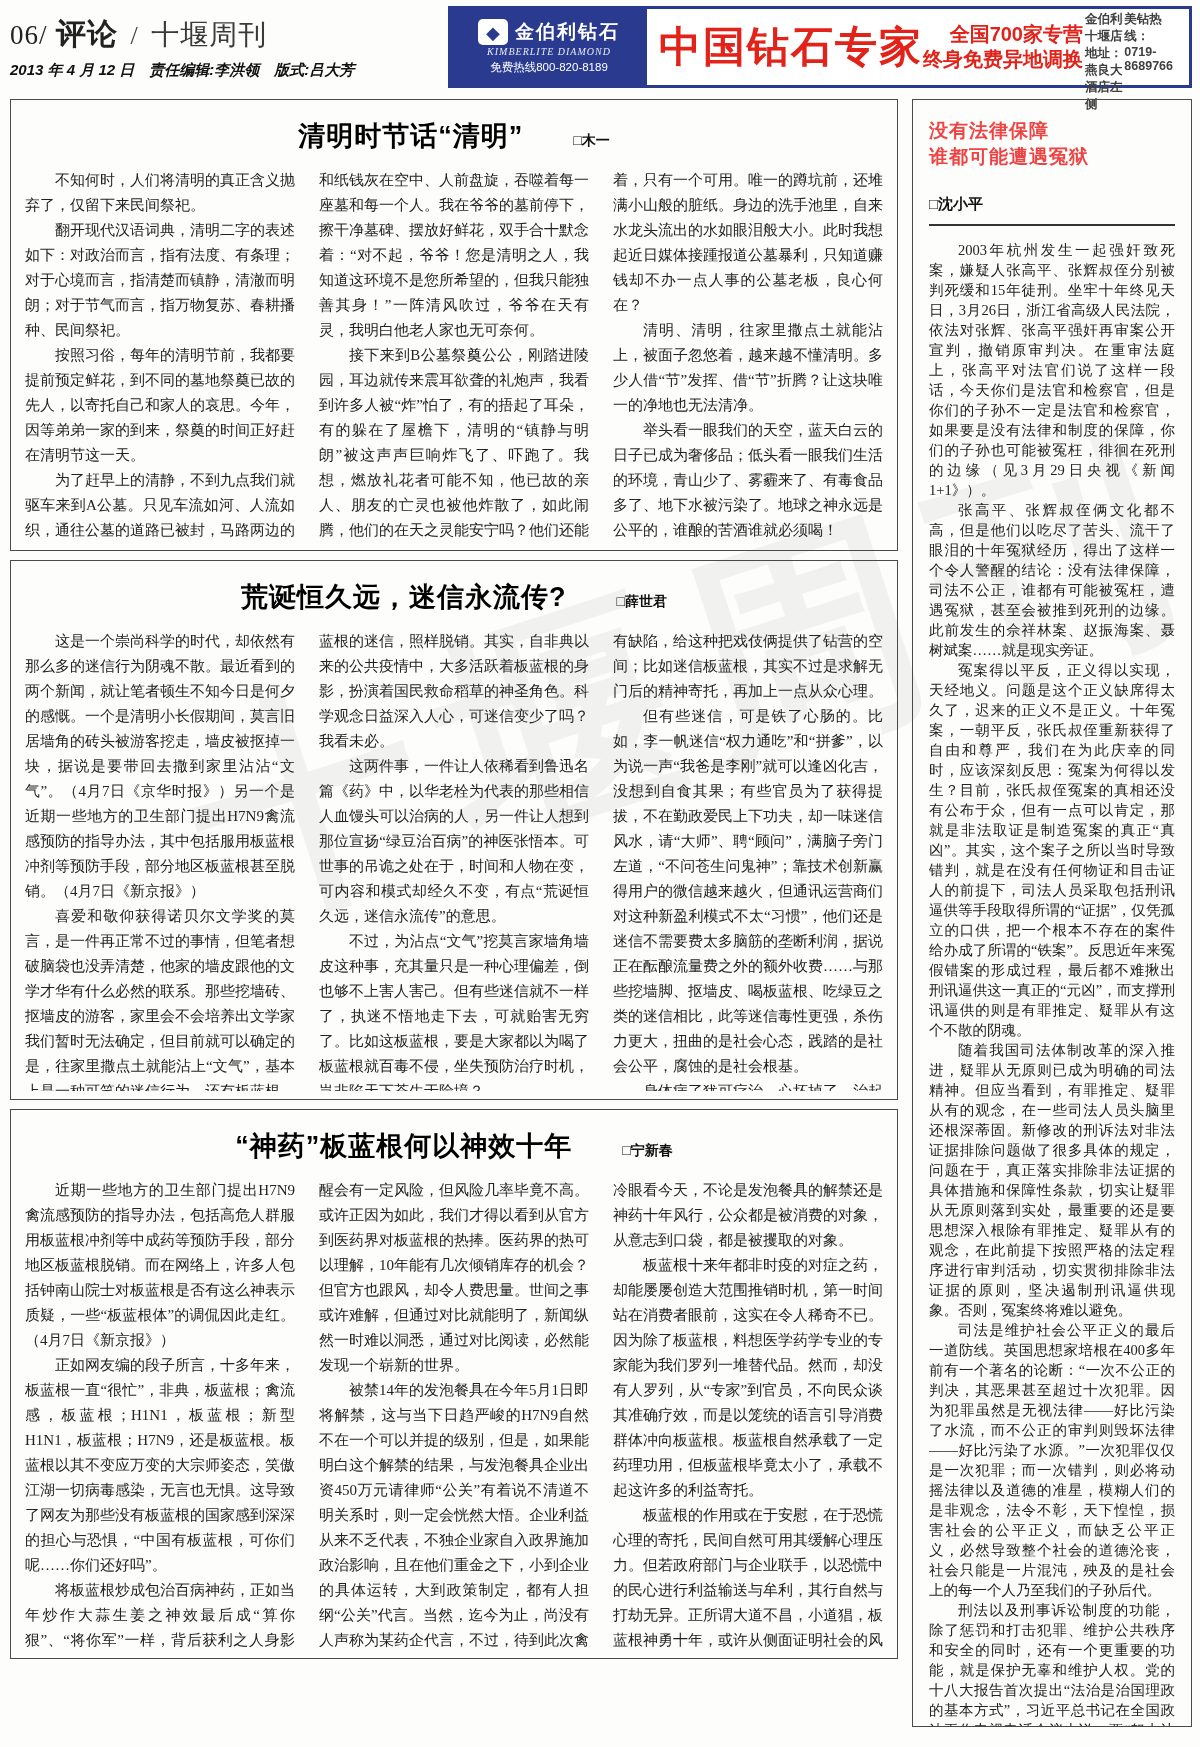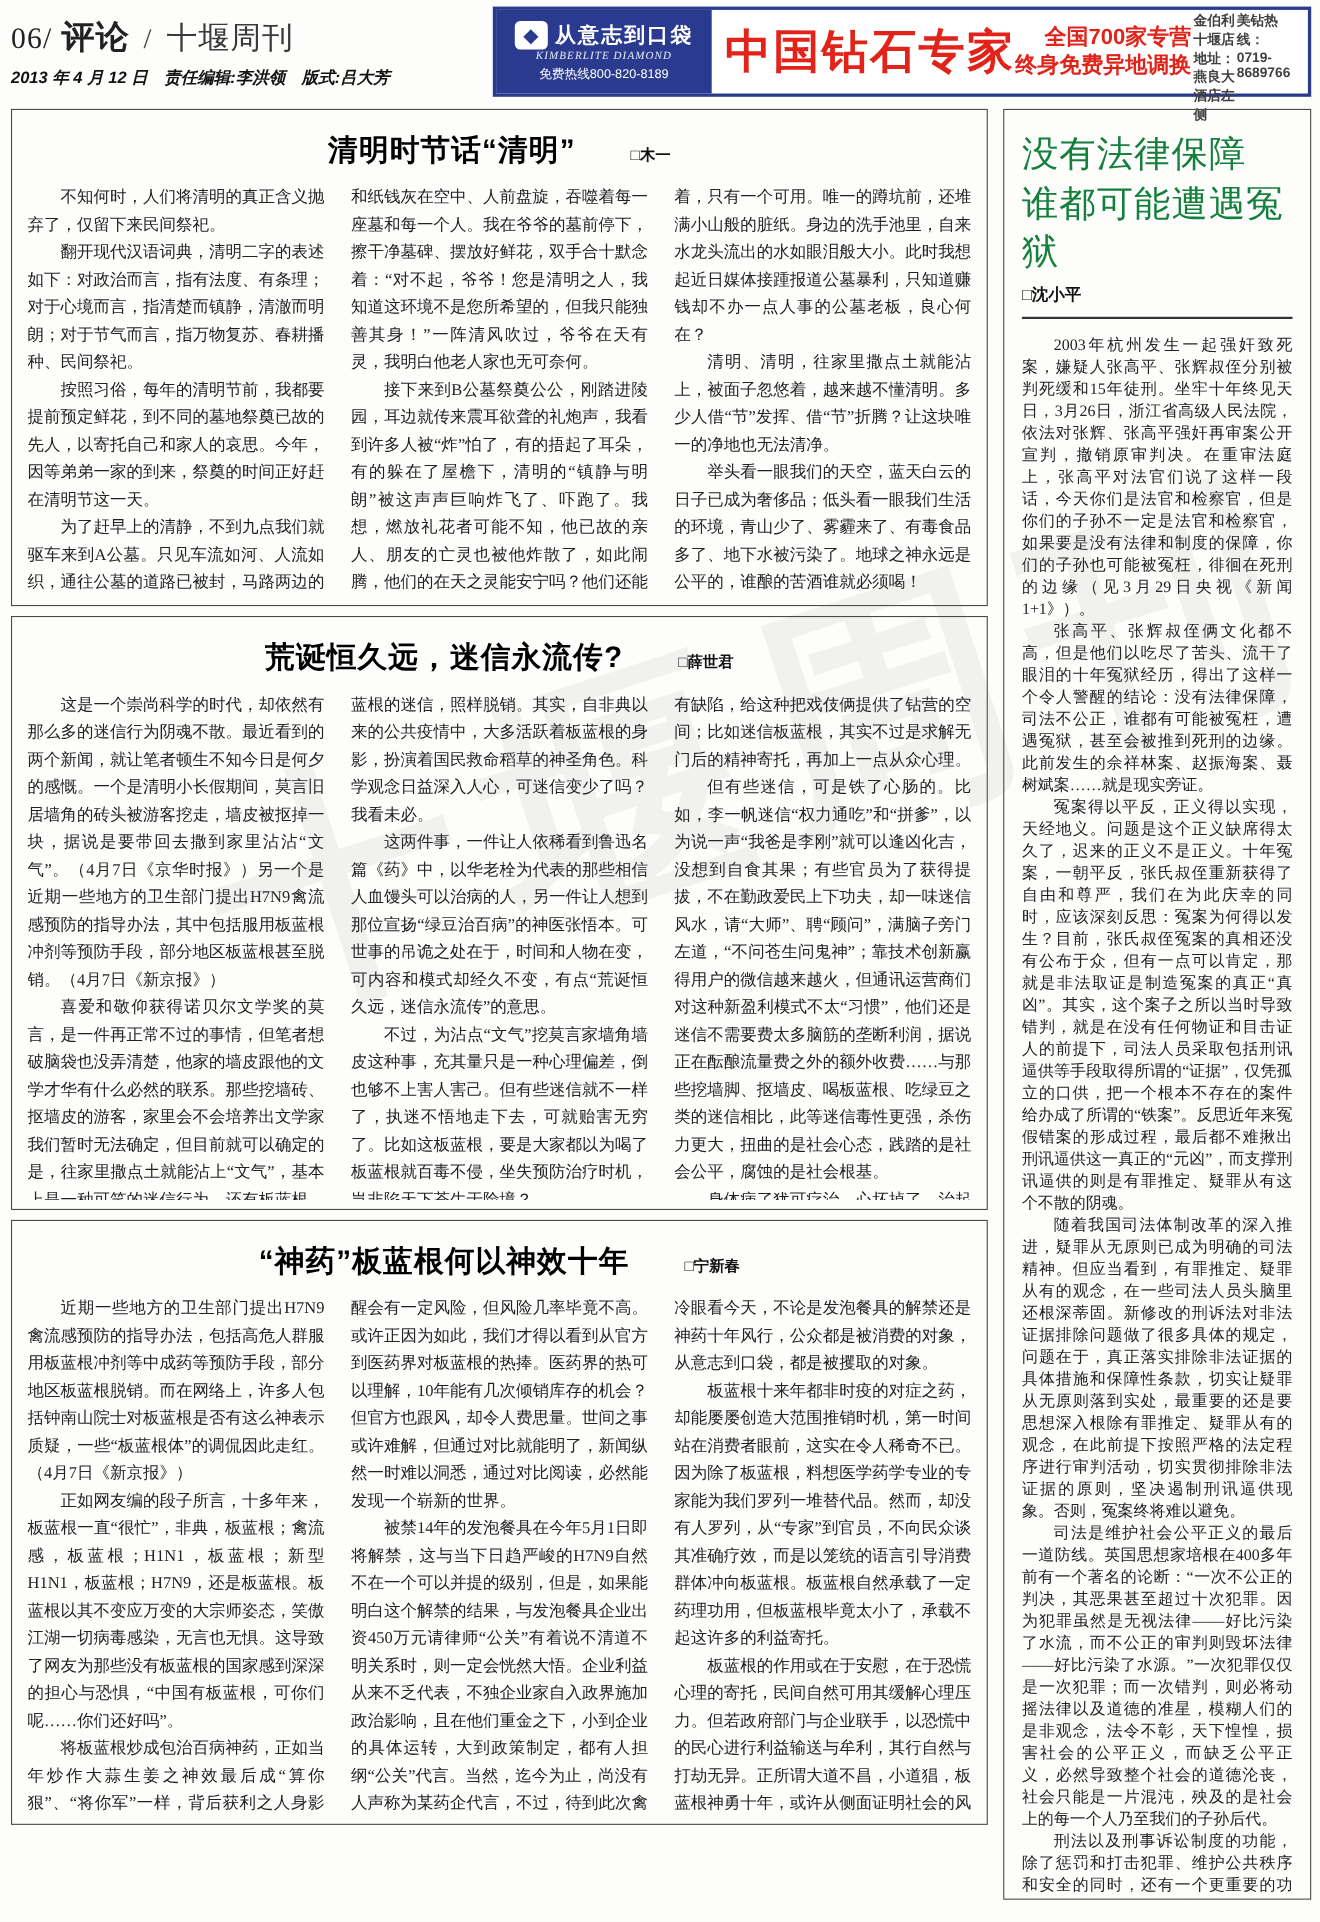--- a/index.html
+++ b/index.html
@@ -39,22 +39,22 @@
   .article-head { text-align:center; margin:8px 0 14px; }
   .article-head h2 { display:inline; font-family:"Liberation Sans","DejaVu Sans",sans-serif; font-size:27px; font-weight:bold; color:#000; letter-spacing:1px; }
   .article-head .author { display:inline-block; margin-left:46px; font-family:"Liberation Sans",sans-serif; font-weight:bold; font-size:14px; color:#111; vertical-align:middle; }
   .cols { display:flex; gap:24px; overflow:hidden; height:calc(100% - 58px); }
   .cols .col { flex:1; overflow:hidden; }
   .cols p { font-size:15px; line-height:25px; text-align:justify; text-indent:2em; color:#222; }
   .cols p.cont { text-indent:0; }
 
   
   .sidebar { flex:1; border:1px solid #4a4a4a; height:1628px; padding:18px 16px 10px; overflow:hidden; }
-  .sb-title { font-family:"Liberation Sans","DejaVu Sans",sans-serif; font-size:33px; font-weight:normal; line-height:1.35; color:#15803d; letter-spacing:1px; }
-  .sb-author { margin-top:7px; padding-bottom:10px; border-bottom:2px solid #333; font-family:"Liberation Sans",sans-serif; font-weight:bold; font-size:15px; color:#111; }
+  .sb-title { font-family:"Liberation Sans","DejaVu Sans",sans-serif; font-size:19px; font-weight:bold; line-height:1.35; color:#ef4444; letter-spacing:1px; }
+  .sb-author { margin-top:26px; padding-bottom:10px; border-bottom:2px solid #333; font-family:"Liberation Sans",sans-serif; font-weight:bold; font-size:15px; color:#111; }
   .sb-body { margin-top:14px; }
   .sb-body p { font-size:14.5px; line-height:20px; text-align:justify; text-indent:2em; color:#222; }
 
   
   .watermark { position:absolute; left:180px; top:560px; width:820px; font-family:"Liberation Sans",sans-serif; font-weight:bold; font-size:230px; letter-spacing:30px; color:rgba(90,90,90,0.07); transform:rotate(-18deg); pointer-events:none; z-index:6; white-space:nowrap; }
 </style>
 </head>
 <body>
 
 <div class="page">
@@ -67,21 +67,21 @@
         <span class="divider">/</span>
         <span class="paper">十堰周刊</span>
       </div>
       <div class="mast-line2">2013 年 4 月 12 日　责任编辑:李洪领　版式:吕大芳</div>
     </div>
 
     <div class="ad">
       <div class="ad-left">
         <div class="ad-left-row">
           <span class="ad-logo">◆</span>
-          <span class="ad-brand-cn">从意志到口袋</span>
+          <span class="ad-brand-cn">金伯利钻石</span>
         </div>
         <div class="ad-brand-en">KIMBERLITE DIAMOND</div>
         <div class="ad-hotline">免费热线800-820-8189</div>
       </div>
       <div class="ad-right">
         <div class="ad-top">
           <div class="ad-headline">中国钻石专家</div>
           <div class="ad-slogans">
             <div>全国700家专营</div>
             <div>终身免费异地调换</div>

